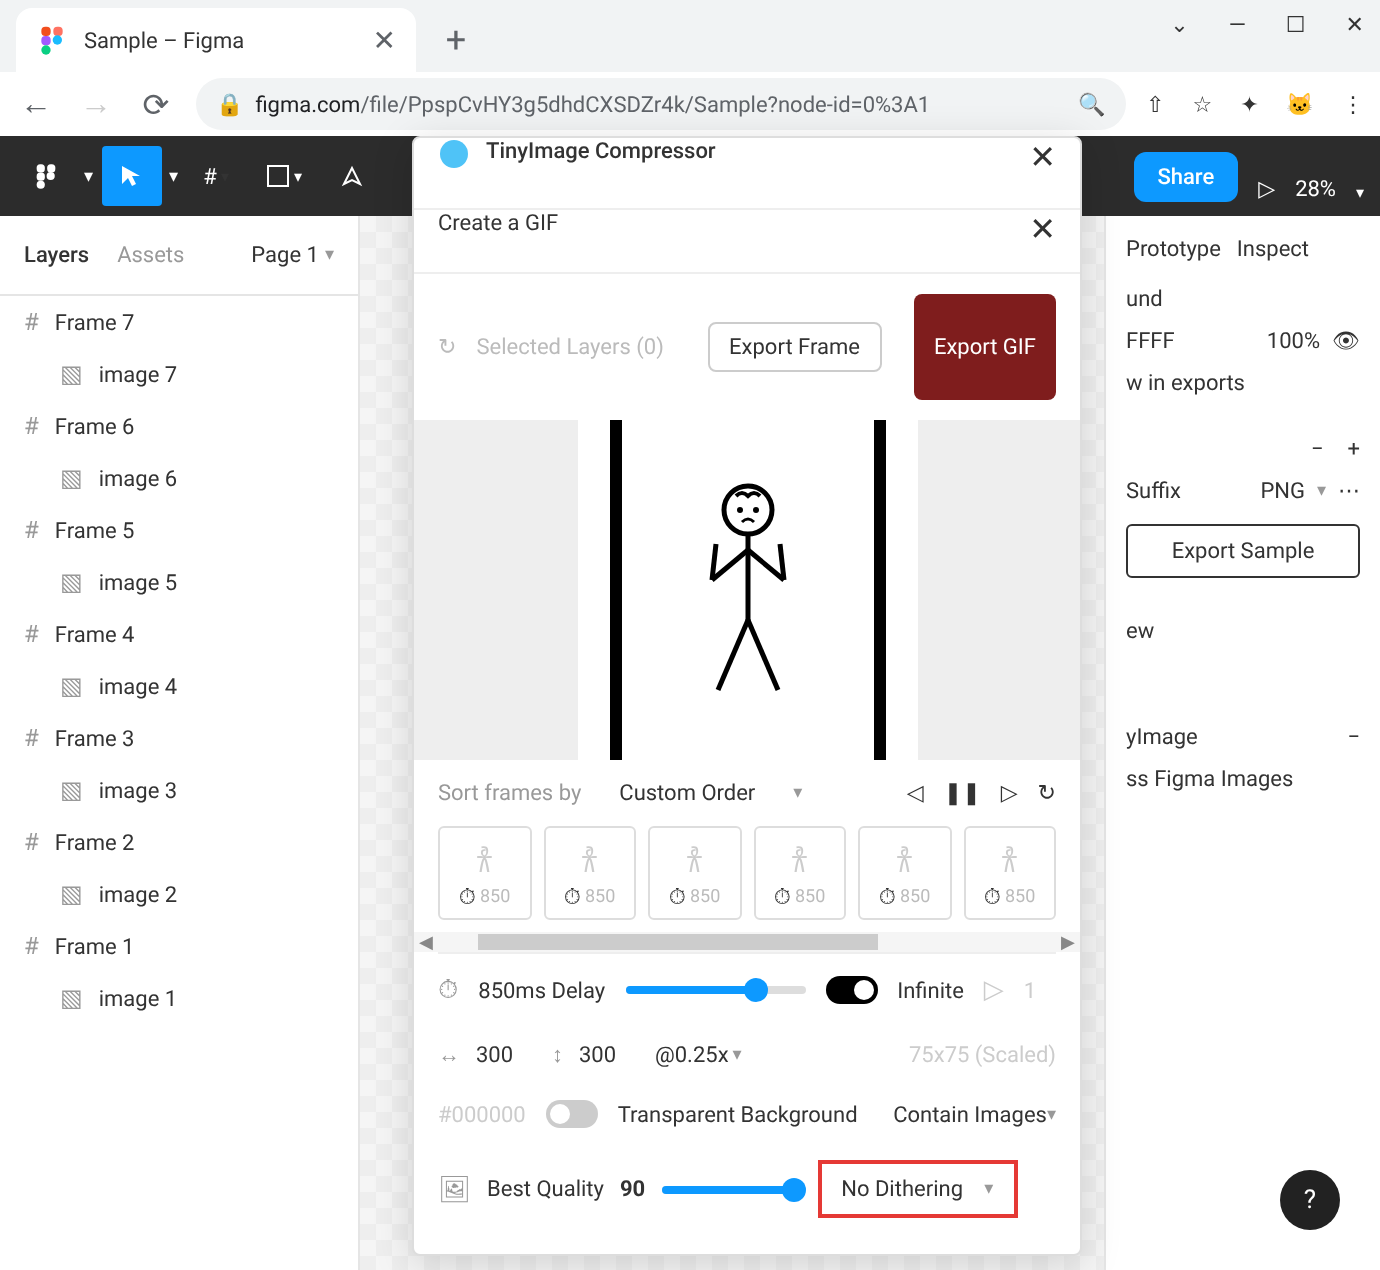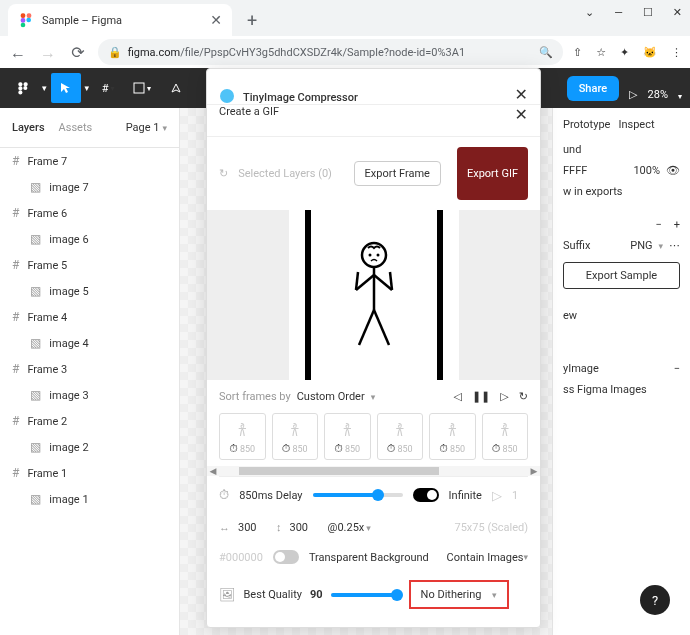--- a/index.html
+++ b/index.html
@@ -1,19 +1,19 @@
 <!DOCTYPE html>
 <html><head>
 <meta charset="utf-8">
 <style>
 *{margin:0;padding:0;box-sizing:border-box;font-family:-apple-system,BlinkMacSystemFont,"Segoe UI",Roboto,Arial,sans-serif;font-size:11px;color:#333}
 body{width:690px;height:635px;background:#fff;overflow:hidden;position:relative}
 .browser-chrome{height:68px;background:#f1f3f4;border-bottom:1px solid #dadce0}
 .tab-bar{height:36px;display:flex;align-items:flex-end;padding-left:8px}
-.tab{background:#fff;height:32px;width:224px;border-radius:8px 8px 0 0;display:flex;align-items:center;padding:0 10px;gap:8px}
+.tab{background:#fff;height:32px;width:200px;border-radius:8px 8px 0 0;display:flex;align-items:center;padding:0 10px;gap:8px}
 .tab .favicon{width:16px;height:16px}
 .tab .title{flex:1;white-space:nowrap;overflow:hidden}
 .tab-close{font-size:14px;color:#5f6368;cursor:pointer}
 .new-tab{width:28px;height:28px;display:flex;align-items:center;justify-content:center;font-size:18px;color:#5f6368;margin-left:6px;margin-bottom:2px}
 .win-ctrls{position:absolute;right:8px;top:6px;display:flex;gap:20px;color:#5f6368;font-size:13px}
 .addr-bar{height:32px;display:flex;align-items:center;padding:0 8px;gap:10px;background:#fff}
 .nav-btn{font-size:16px;color:#5f6368;width:20px;text-align:center}
 .url-box{flex:1;height:26px;background:#f1f3f4;border-radius:13px;display:flex;align-items:center;padding:0 10px;gap:6px;color:#5f6368}
 .url-box .lock{font-size:11px}
 .url-box .url{flex:1;color:#202124}
@@ -32,37 +32,37 @@
 .layers-list{flex:1;overflow-y:auto}
 .layer-frame{height:26px;display:flex;align-items:center;padding-left:12px;gap:8px;cursor:pointer}
 .layer-img{height:26px;display:flex;align-items:center;padding-left:30px;gap:8px;color:#999;cursor:pointer}
 .layer-icon{color:#999;font-size:12px}
 .canvas{flex:1;background:#f5f5f5;position:relative;background-image:linear-gradient(45deg,#eee 25%,transparent 25%),linear-gradient(-45deg,#eee 25%,transparent 25%),linear-gradient(45deg,transparent 75%,#eee 75%),linear-gradient(-45deg,transparent 75%,#eee 75%);background-size:16px 16px;background-position:0 0,0 8px,8px -8px,-8px 0}
 .right-panel{width:138px;background:#fff;border-left:1px solid #e5e5e5;padding:10px;font-size:10px;color:#999}
 .rp-tabs{display:flex;gap:8px;margin-bottom:12px}
 .rp-row{margin:8px 0;display:flex;align-items:center;gap:6px}
 .export-btn{border:1px solid #333;border-radius:3px;padding:6px;text-align:center;margin-top:10px;color:#333}
 .plugin-modal{position:absolute;left:206px;top:68px;width:335px;background:#fff;border:1px solid #ddd;border-radius:4px;box-shadow:0 4px 20px rgba(0,0,0,0.15);z-index:100}
-.plugin-header{height:36px;display:flex;align-items:flex-end;padding:0 12px;border-bottom:1px solid #eee;gap:8px}
+.plugin-header{height:36px;display:flex;align-items:flex-start;padding:0 12px;border-bottom:1px solid #eee;gap:8px}
 .plugin-header .name{flex:1;font-weight:500}
 .plugin-close{font-size:16px;cursor:pointer}
 .plugin-sub{height:32px;display:flex;padding:0 12px;border-bottom:1px solid #eee}
 .plugin-sub .title{flex:1}
 .plugin-body{padding:10px 12px}
 .sel-row{display:flex;align-items:center;gap:10px;margin-bottom:10px}
 .sel-row .refresh{color:#bbb}
 .sel-row .sel-text{flex:1;color:#bbb}
 .webm-btn{border:1px solid #ccc;border-radius:4px;padding:5px 10px;background:#fff}
 .gif-btn{background:#7f1d1d;color:#fff;border-radius:4px;padding:20px 10px;margin-left:6px}
 .preview{background:#eee;height:170px;display:flex;align-items:center;justify-content:center;margin:0 -12px}
 .preview-inner{background:#fff;width:170px;height:170px;position:relative;display:flex;align-items:center;justify-content:center}
 .preview-inner::before,.preview-inner::after{content:"";position:absolute;top:0;bottom:0;width:6px;background:#000}
 .preview-inner::before{left:16px}
 .preview-inner::after{right:16px}
-.sort-row{display:flex;align-items:center;padding:10px 0;gap:6px}
+.sort-row{display:flex;align-items:center;padding:10px 0;gap:19px}
 .sort-label{color:#999}
 .sort-val{color:#333}
 .chev{color:#999;font-size:9px}
 .play-ctrls{margin-left:auto;display:flex;gap:10px;color:#999;font-size:13px}
 .thumbs{display:flex;gap:6px;overflow-x:hidden}
 .thumb{width:55px;border:1px solid #ddd;border-radius:3px;display:flex;flex-direction:column;align-items:center;padding:4px 2px}
 .thumb .pic{height:24px;color:#ccc;font-size:16px;display:flex;align-items:center}
 .thumb .ms{color:#bbb;font-size:9px;display:flex;align-items:center;gap:2px}
 .scrollbar{height:10px;background:#f5f5f5;margin:6px -12px 0;display:flex;align-items:center}
 .scrollbar .arrow{width:12px;text-align:center;color:#888;font-size:9px}

